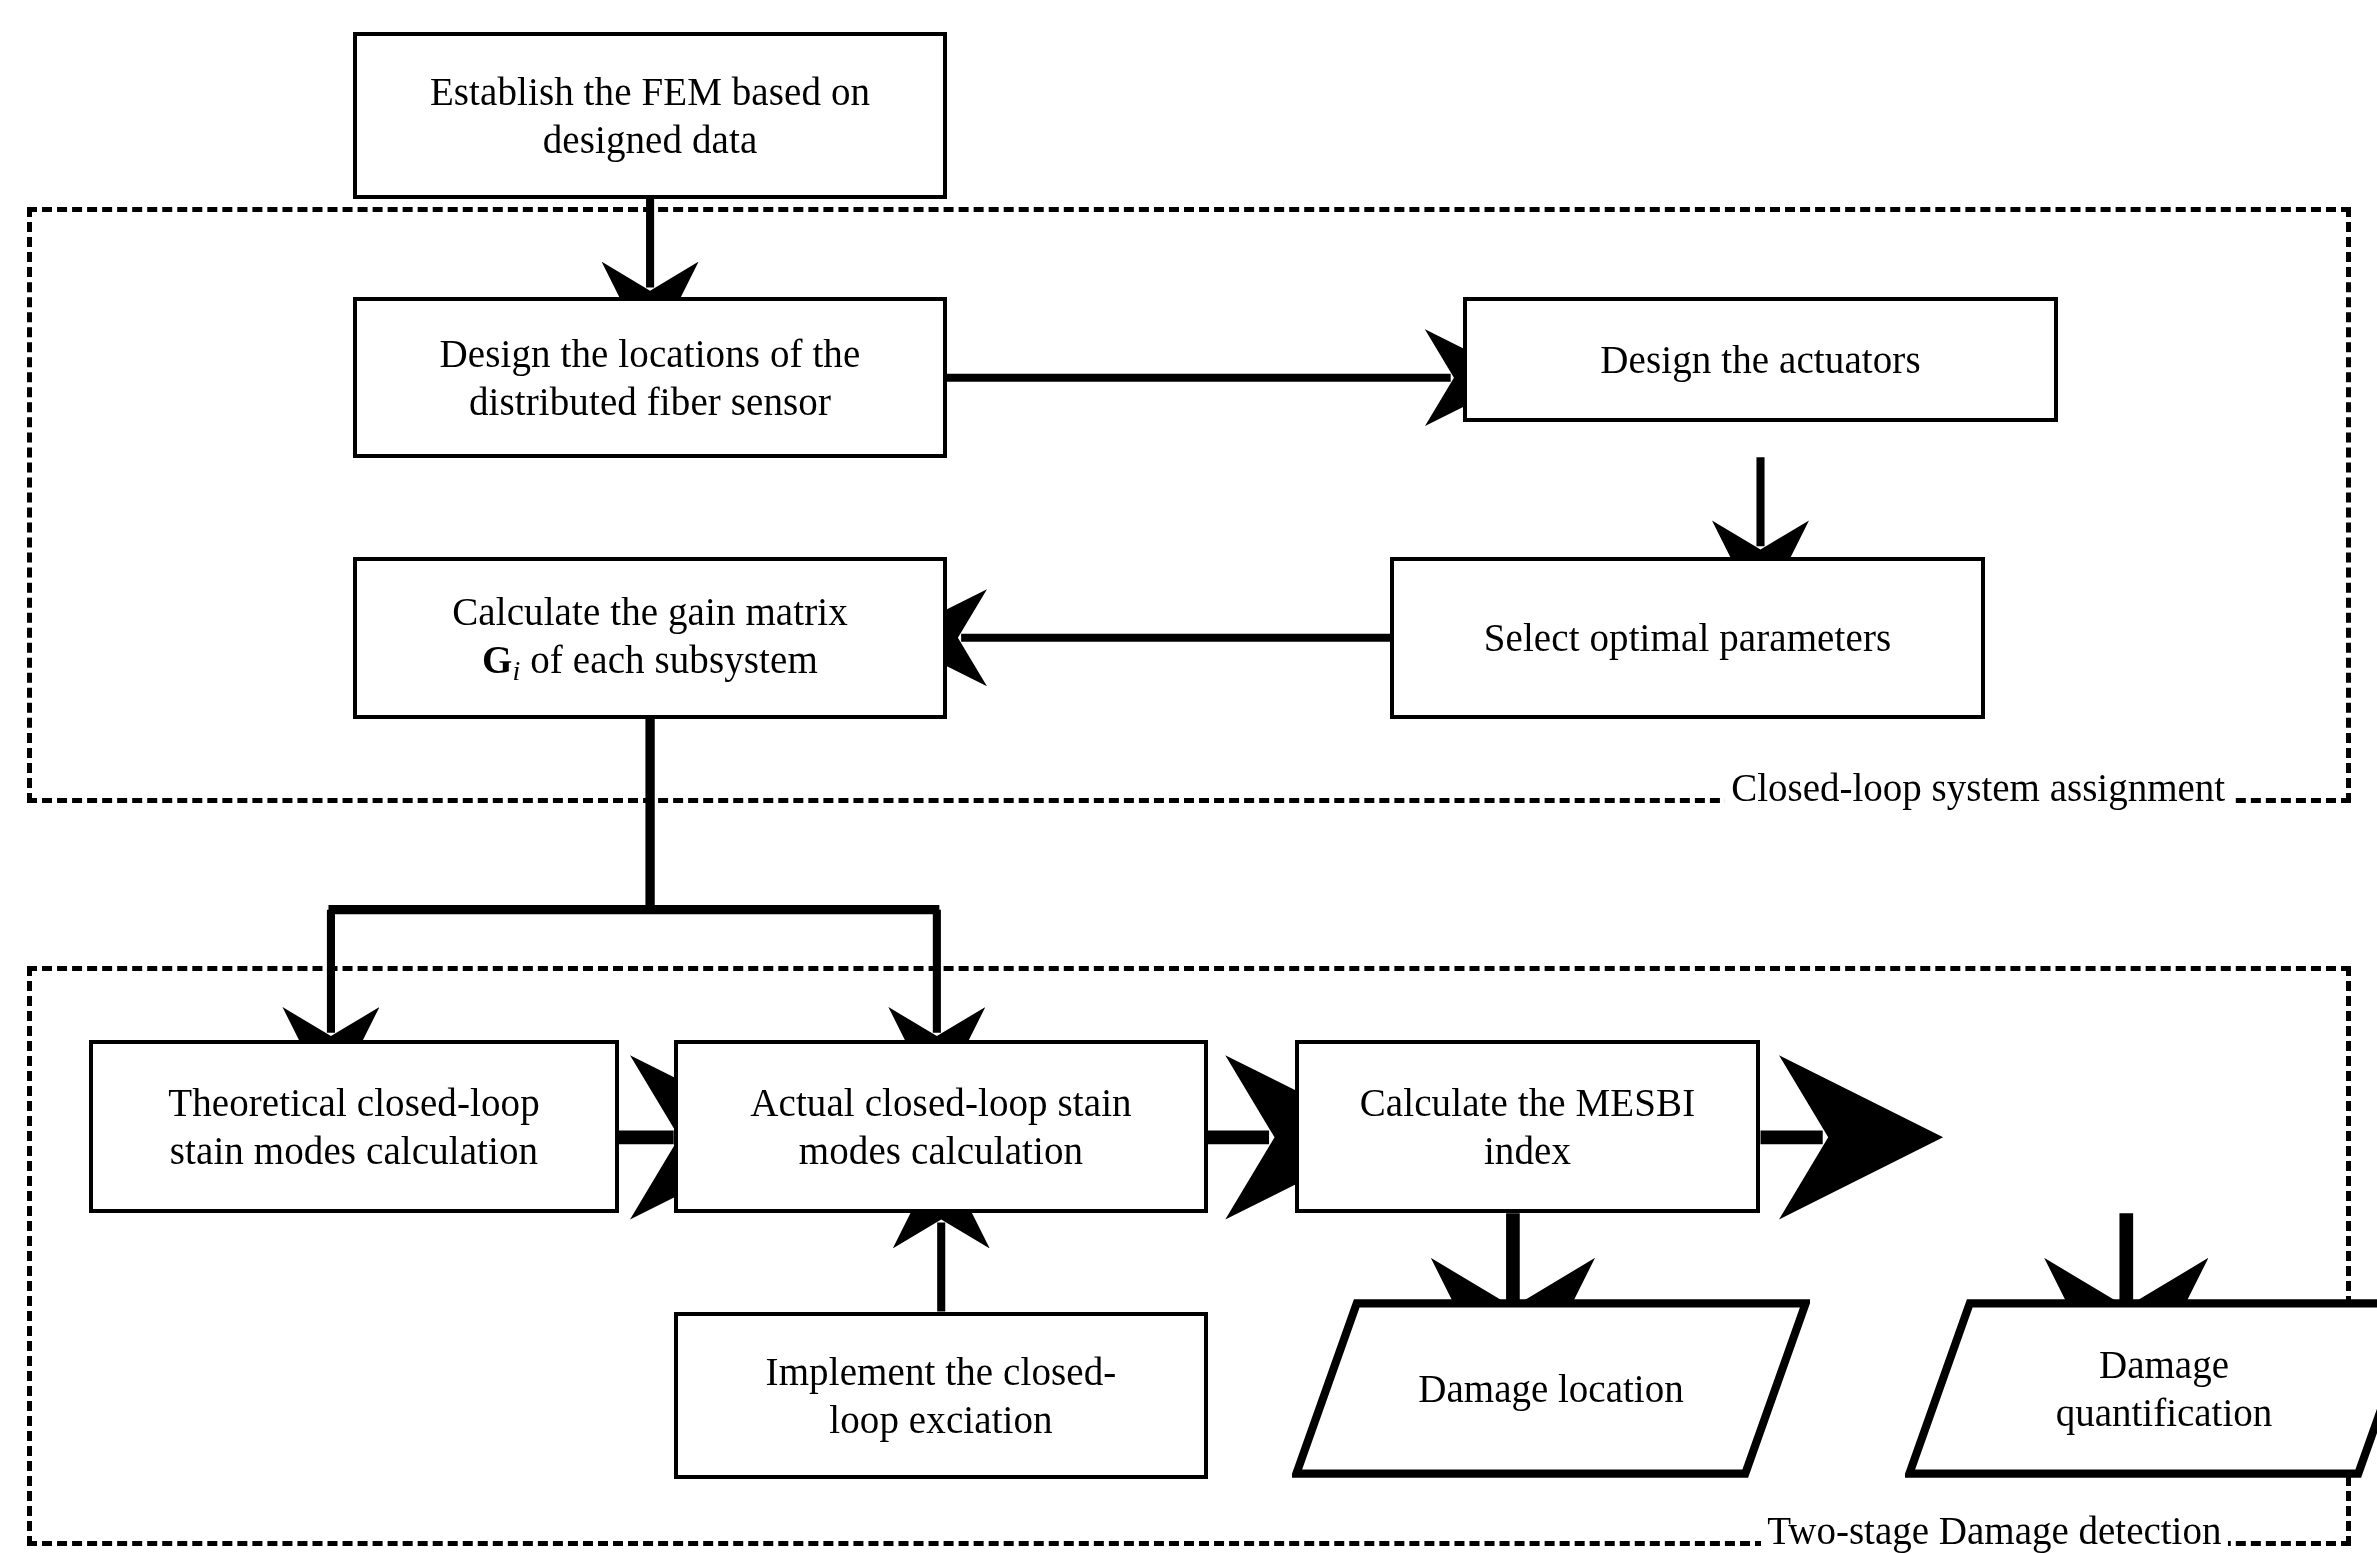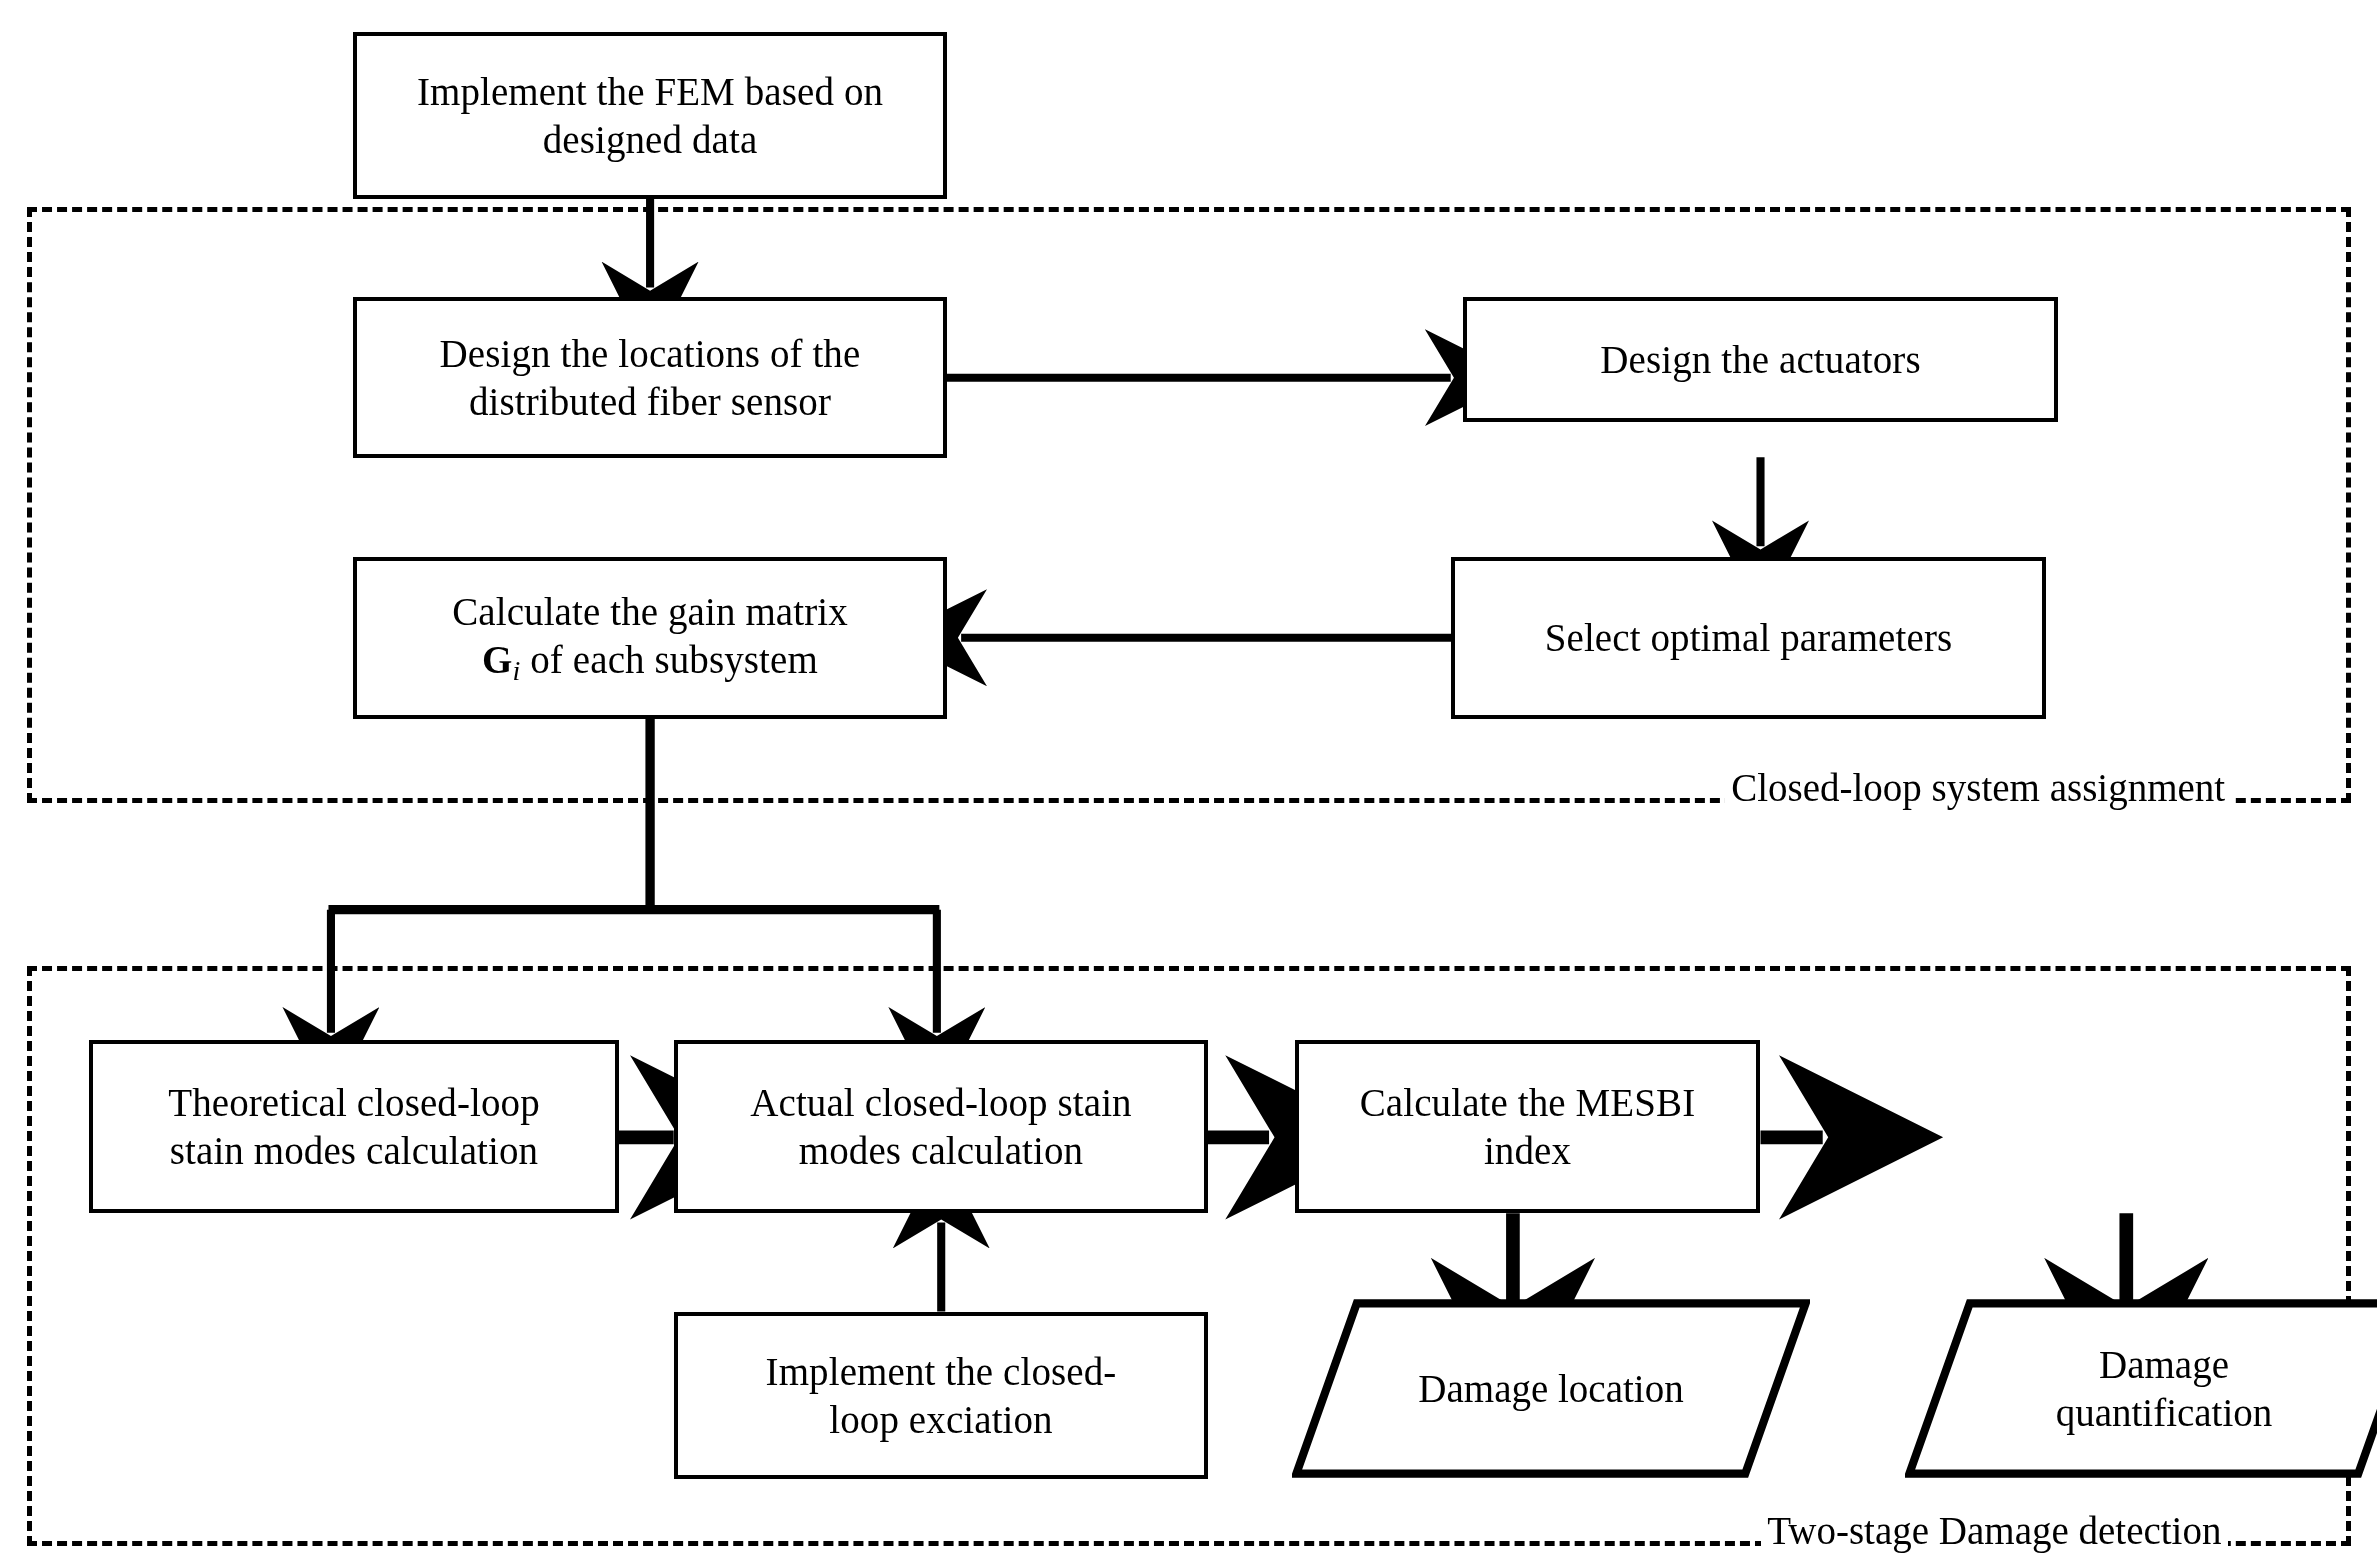--- a/index.html
+++ b/index.html
@@ -99,38 +99,38 @@
     <line x1="1941" y1="1828" x2="2040" y2="1828" stroke="#000" stroke-width="22" marker-end="url(#ah-d)"></line>
 
     <line x1="2830" y1="1828" x2="2930" y2="1828" stroke="#000" stroke-width="22" marker-end="url(#ah-d)"></line>
 
     <line x1="2432" y1="1950" x2="2432" y2="2092" stroke="#000" stroke-width="22" marker-end="url(#ah-d)"></line>
 
     <line x1="3418" y1="1950" x2="3418" y2="2092" stroke="#000" stroke-width="22" marker-end="url(#ah-d)"></line>
   </svg>
 
   <div class="node" style="left:353px;top:32px;width:594px;height:167px;">
-    <span class="txt"><span>Implement the FEM based on</span><br><span>designed data</span></span>
+    <span class="txt"><span>Establish the FEM based on</span><br><span>designed data</span></span>
   </div>
 
   <div class="node" style="left:353px;top:297px;width:594px;height:161px;">
     <span class="txt"><span>Design the locations of  the</span><br><span>distributed fiber sensor</span></span>
   </div>
 
   <div class="node" style="left:1463px;top:297px;width:595px;height:125px;">
     <span class="txt"><span>Design the actuators</span><br></span>
   </div>
 
   <div class="node" style="left:353px;top:557px;width:594px;height:162px;">
     <span class="txt">
       <span>Calculate the gain matrix</span><br><span class="bold">G</span><span class="sub">i</span><span> of each subsystem</span>
     </span>
   </div>
 
-  <div class="node" style="left:1451px;top:557px;width:595px;height:162px;">
+  <div class="node" style="left:1390px;top:557px;width:595px;height:162px;">
     <span class="txt">Select optimal parameters</span>
   </div>
 
   <div class="node" style="left:89px;top:1040px;width:530px;height:173px;">
     <span class="txt"><span>Theoretical closed-loop</span><br><span>stain modes calculation</span></span>
   </div>
 
   <div class="node" style="left:674px;top:1040px;width:534px;height:173px;">
     <span class="txt"><span>Actual closed-loop stain</span><br><span>modes calculation</span></span>
   </div>

